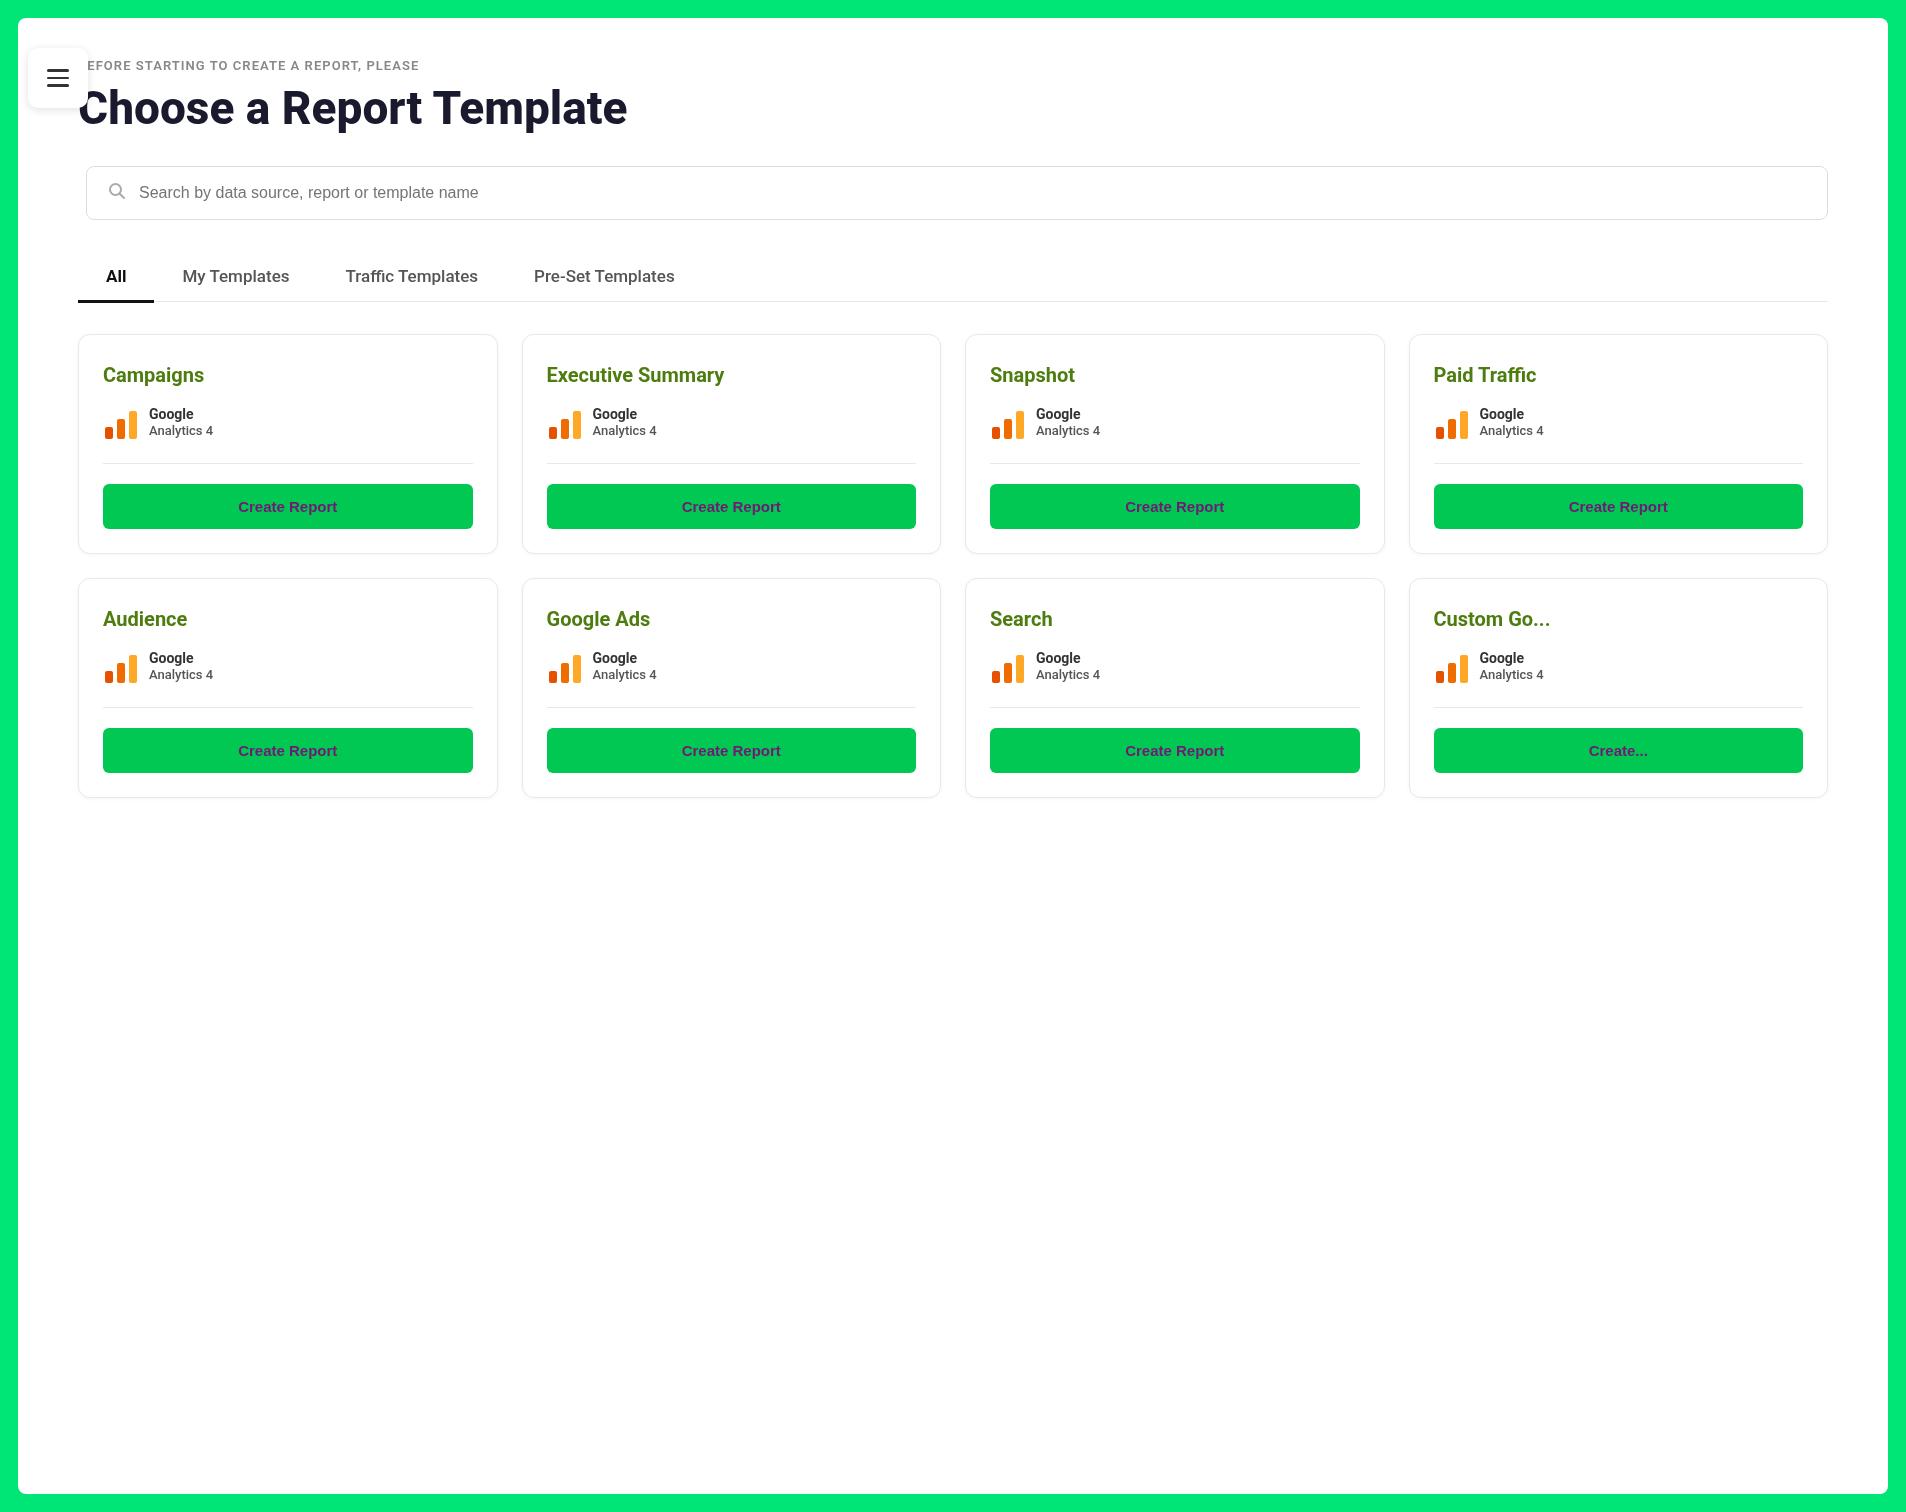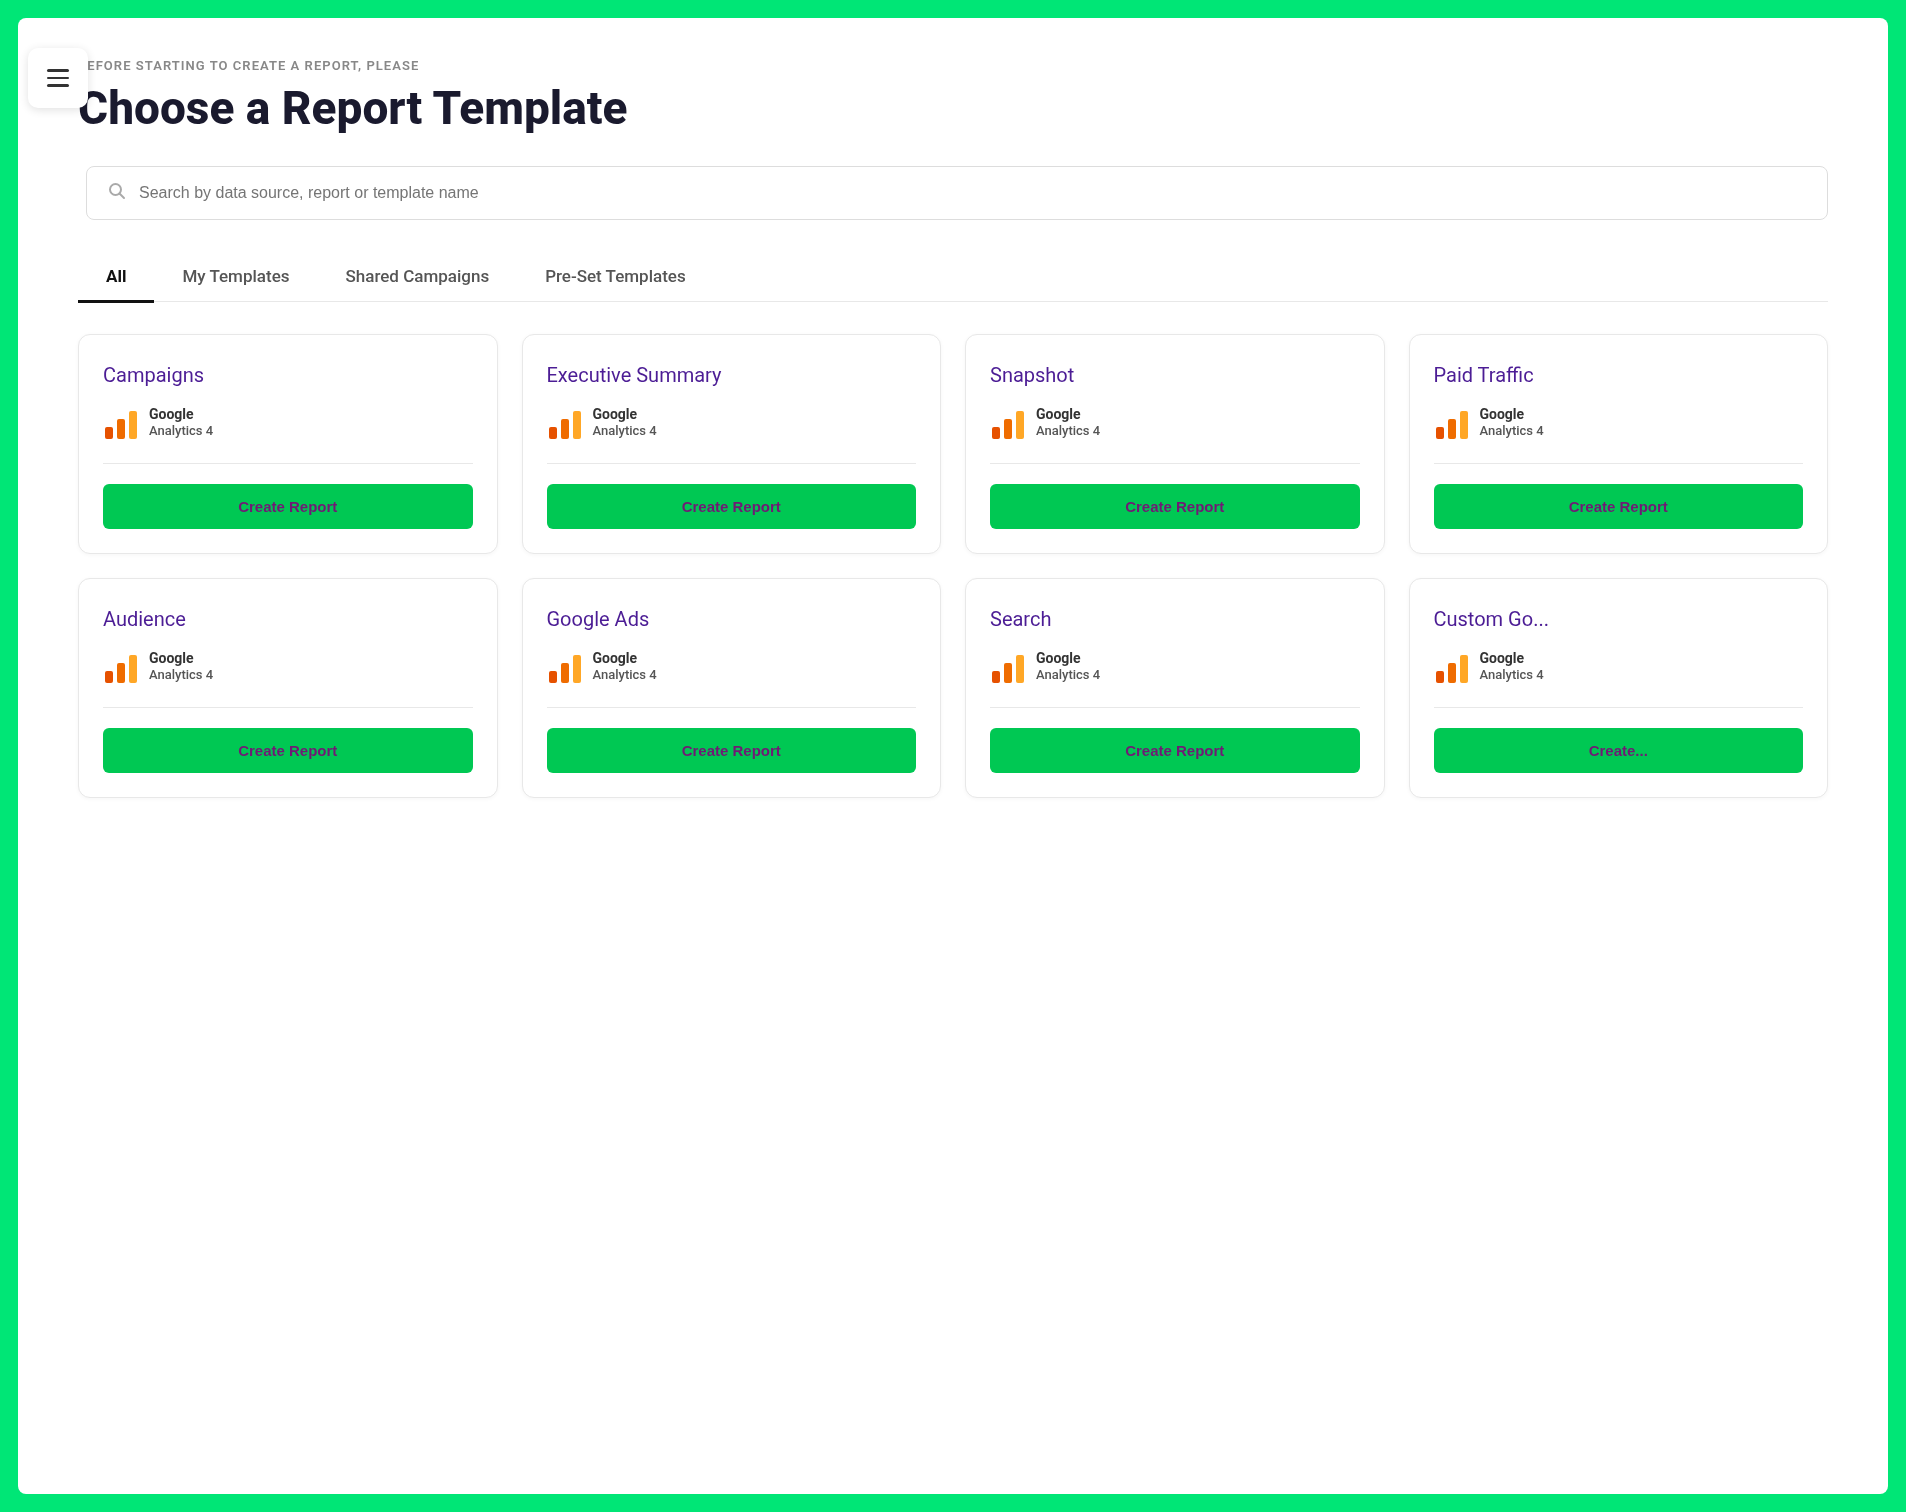--- a/index.html
+++ b/index.html
@@ -137,22 +137,22 @@
       border-radius: 12px;
       padding: 28px 24px 24px 24px;
       display: flex;
       flex-direction: column;
       gap: 0;
       box-shadow: 0 1px 4px rgba(0,0,0,0.04);
     }
 
     .card-title {
       font-size: 20px;
-      font-weight: 400;
-      color: #4c1d95;
+      font-weight: 700;
+      color: #4d7c0f;
       margin-bottom: 18px;
     }
 
     .card-source {
       display: flex;
       align-items: flex-start;
       gap: 10px;
       margin-bottom: 22px;
     }
 
@@ -225,21 +225,21 @@
             <circle cx="8.5" cy="8.5" r="5.5" stroke="#aaa" stroke-width="2"></circle>
             <line x1="12.5" y1="12.5" x2="17" y2="17" stroke="#aaa" stroke-width="2" stroke-linecap="round"></line>
           </svg>
         </span>
         <input class="search-input" type="text" placeholder="Search by data source, report or template name" style="">
       </div>
 
       <div class="tabs-area">
         <div class="tab active">All</div>
         <div class="tab">My Templates</div>
-        <div class="tab">Shared Campaigns</div>
+        <div class="tab">Traffic Templates</div>
         <div class="tab">Pre-Set Templates</div>
       </div>
     </div>
 
     <div class="cards-area">
 
       <div class="template-card">
         <div class="card-title">Campaigns</div>
         <div class="card-source">
           <div class="ga-logo">

